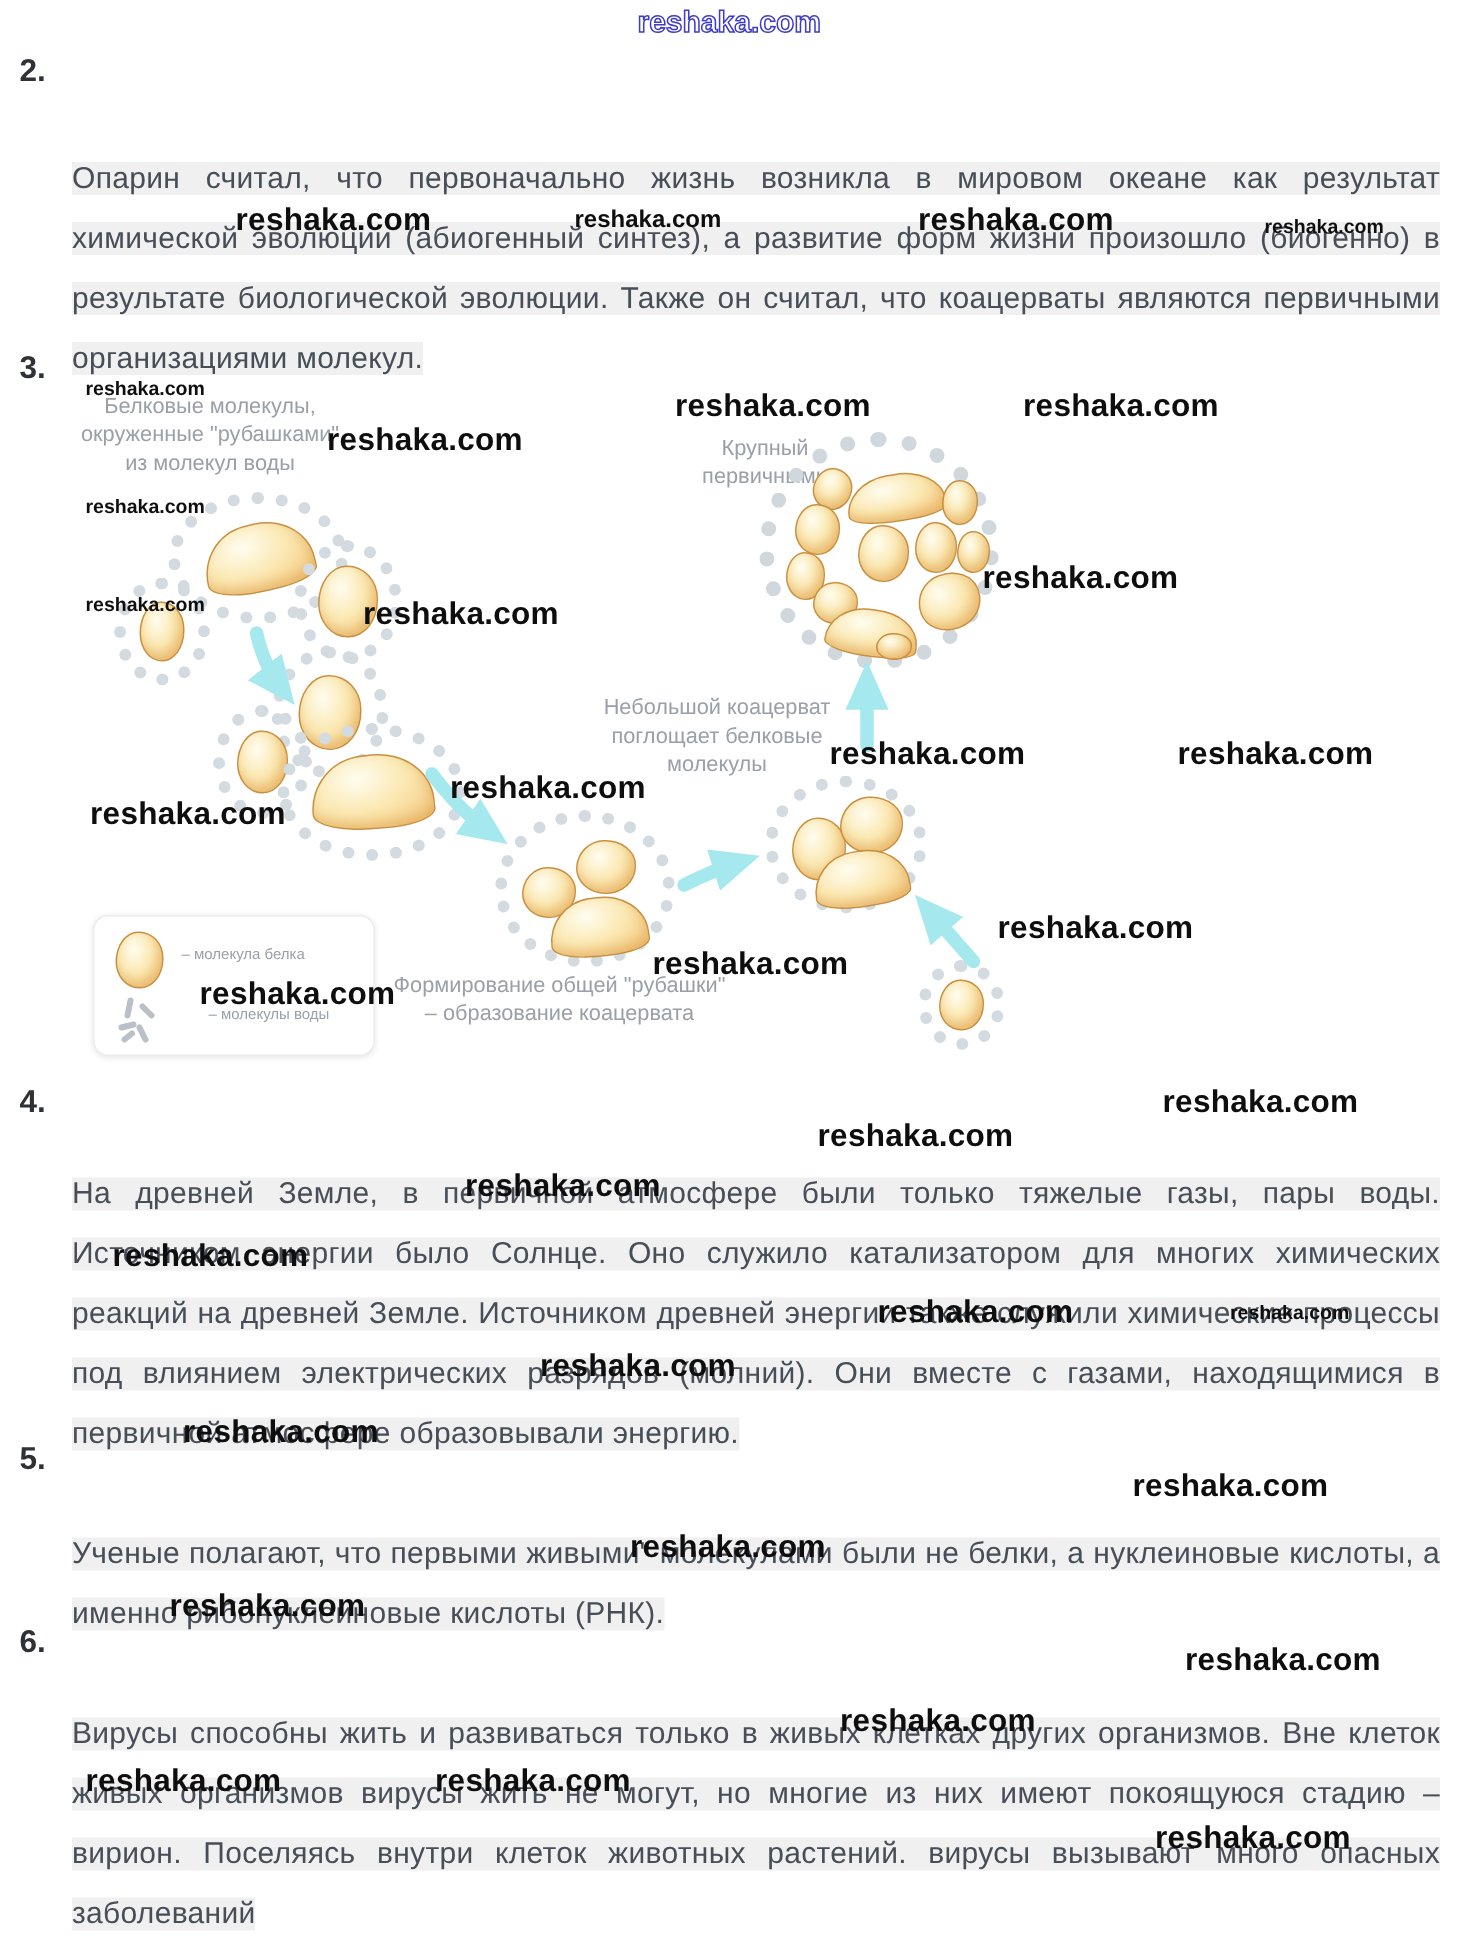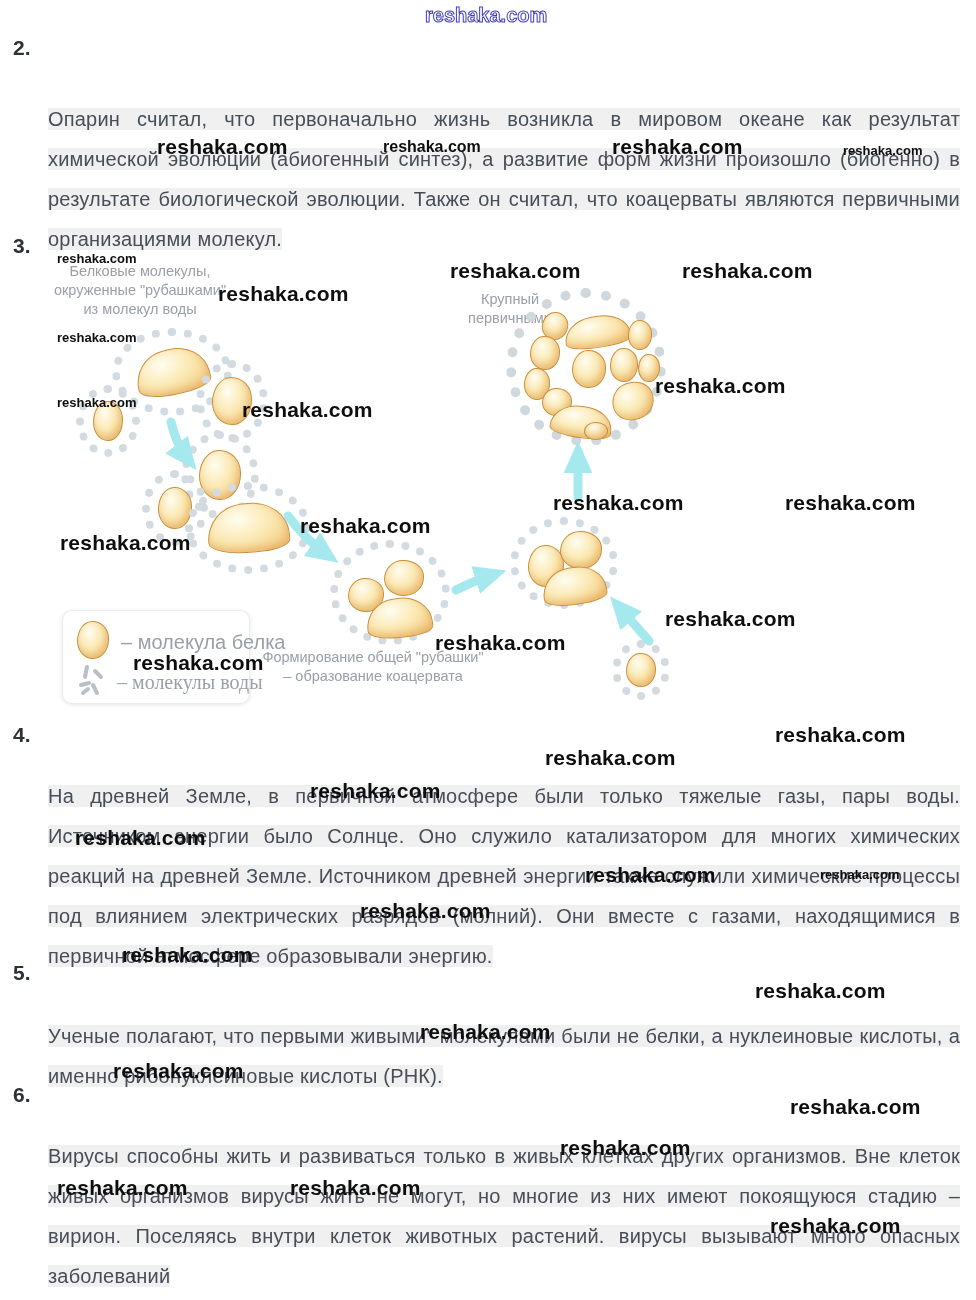--- a/index.html
+++ b/index.html
@@ -30,40 +30,43 @@
   .shirt-lg{border:10px dotted #d0d7dd;}
   .blob{position:absolute;box-sizing:border-box;
         background:radial-gradient(ellipse at 38% 30%,#fffdf0 0%,#fbe9b4 45%,#f3c377 100%);
         border:1.5px solid #c98f3e;
         border-radius:48% 52% 50% 50% / 54% 46% 52% 48%;
         box-shadow:inset -2px -4px 7px rgba(210,140,50,.35);}
   .kidney{border-radius:58% 62% 46% 70% / 95% 88% 26% 36%;}
   .center-blob{left:0;right:0;top:0;bottom:0;margin:auto;}
   .legend{position:absolute;left:62px;top:360px;width:186px;height:92px;background:#fff;
           border:1px solid #ececec;border-radius:10px;box-shadow:0 1px 4px rgba(0,0,0,.10);}
-  .legend-text{position:absolute;color:#99a0a7;font-size:20px;white-space:nowrap;}
+  .legend-text{position:absolute;color:#99a0a7;font-size:10px;white-space:nowrap;}
   .arrows{position:absolute;left:0;top:0;}
 </style>
 </head>
 <body>
 
 <div id="page">
 
   <div class="sec-num" style="top:36px;">2.</div>
   <p class="para" style="top:79px;"><span class="shade">Опарин считал, что первоначально жизнь возникла в мировом океане как результат химической эволюции (абиогенный синтез), а развитие форм жизни произошло (биогенно) в результате биологической эволюции. Также он считал, что коацерваты являются первичными организациями молекул.</span></p>
 
   <div class="sec-num" style="top:234px;">3.</div>
 
   <div id="diagram">
 
     <div class="dlabel" style="left:50px;top:12px;width:180px;">Белковые молекулы,
 окруженные "рубашками"
 из молекул воды</div>
     <div class="dlabel" style="left:455px;top:40px;width:110px;">Крупный
 первичными</div>
+    <div class="dlabel" style="left:398px;top:213px;width:160px;">Небольшой коацерват
+поглощает белковые
+молекулы</div>
     <div class="dlabel" style="left:258px;top:398px;width:230px;">Формирование общей "рубашки"
 – образование коацервата</div>
 
     <div>
       <div class="shirt" style="left:112px;top:78px;width:120px;height:88px;">
         <div class="blob kidney center-blob" style="width:74px;height:46px;transform:rotate(-14deg);"></div>
       </div>
       <div class="shirt" style="left:196px;top:110px;width:72px;height:82px;">
         <div class="blob center-blob" style="width:40px;height:48px;"></div>
       </div>
@@ -133,21 +136,21 @@
       <div class="legend-text" style="left:58px;top:20px;">– молекула белка</div>
       <svg style="position:absolute;left:10px;top:48px;" width="40" height="40" viewBox="0 0 40 40">
         <g stroke="#b9c0c7" stroke-width="4" stroke-linecap="round" fill="none">
           <path d="M14 8 L12 18"></path>
           <path d="M22 12 L28 18"></path>
           <path d="M8 26 L16 24"></path>
           <path d="M20 26 L24 34"></path>
           <path d="M10 34 L15 30"></path>
         </g>
       </svg>
-      <div class="legend-text" style="left:54px;top:60px;font-family:Liberation Serif, serif;">– молекулы воды</div>
+      <div class="legend-text" style="left:76px;top:60px;">– молекулы воды</div>
     </div>
   </div>
 
   <div class="sec-num" style="top:723px;">4.</div>
   <p class="para" style="top:756px;"><span class="shade">На древней Земле, в первичной атмосфере были только тяжелые газы, пары воды. Источником энергии было Солнце. Оно служило катализатором для многих химических реакций на древней Земле. Источником древней энергии также служили химические процессы под влиянием электрических разрядов (молний). Они вместе с газами, находящимися в первичной атмосфере образовывали энергию.</span></p>
 
   <div class="sec-num" style="top:961px;">5.</div>
   <p class="para" style="top:996px;"><span class="shade">Ученые полагают, что первыми живыми" молекулами были не белки, а нуклеиновые кислоты, а именно рибонуклеиновые кислоты (РНК).</span></p>
 
   <div class="sec-num" style="top:1083px;">6.</div>

